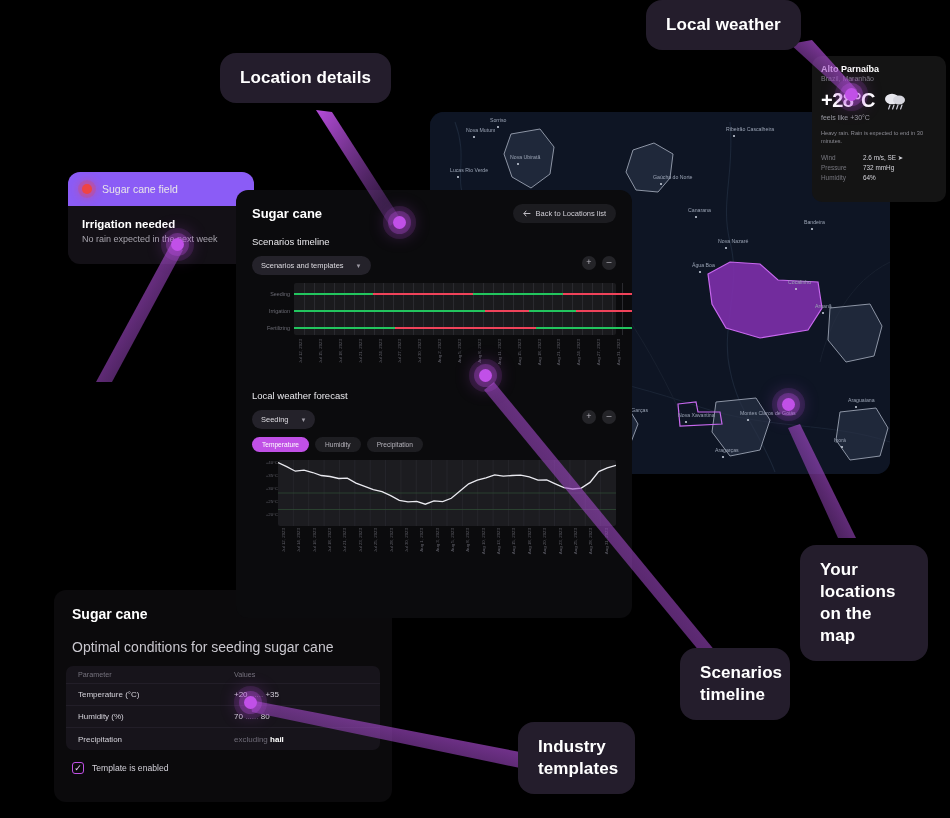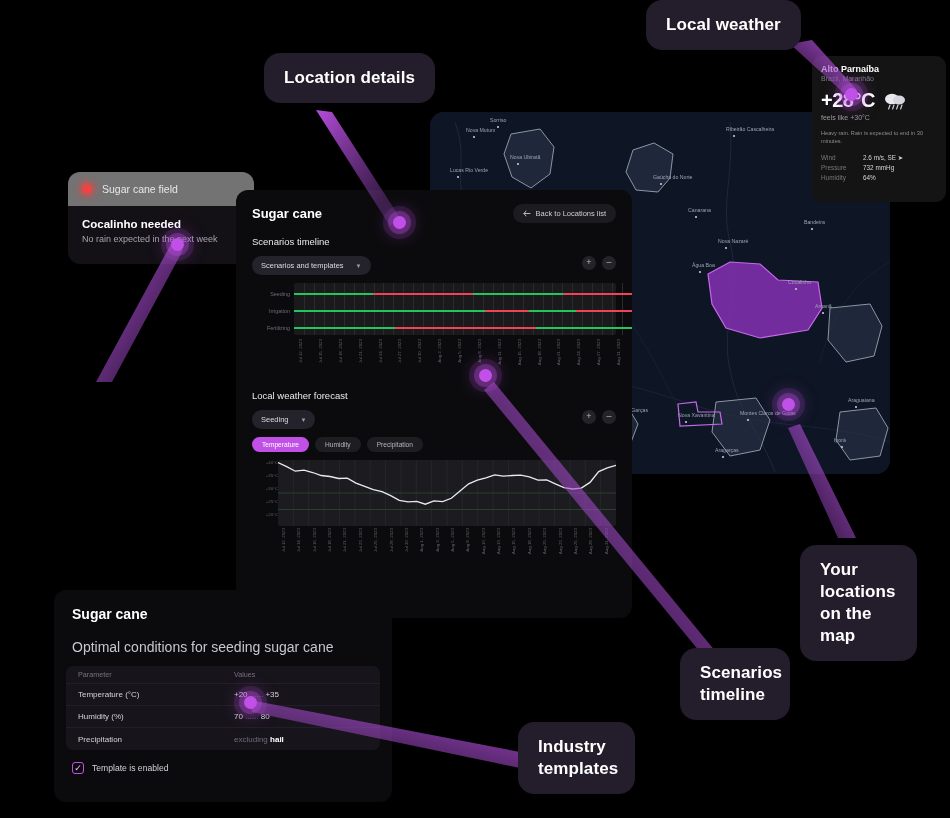--- a/index.html
+++ b/index.html
@@ -64,21 +64,21 @@
   #weather .w-stat { display:flex; font-size:6.4px; color:#9a9aa2; line-height:10px; }
   #weather .w-stat .k { width:42px; color:#76767e; }
   #weather .w-stat .v { color:#d6d6dc; }
 
   
   #notif {
     position:absolute; left:68px; top:172px; width:186px; height:92px;
     background:#131016; border-radius:12px; z-index:20; overflow:hidden;
   }
   #notif .n-head {
-    height:34px; background:#737373; display:flex; align-items:center; gap:10px; padding:0 14px;
+    height:34px; background:#8b5cf6; display:flex; align-items:center; gap:10px; padding:0 14px;
   }
   #notif .n-dot {
     width:10px; height:10px; border-radius:50%; background:#ef4444;
     box-shadow:0 0 0 4px rgba(239,68,68,.22), 0 0 10px 3px rgba(239,68,68,.45);
   }
   #notif .n-title { color:#e8e6ea; font-size:10.5px; }
   #notif .n-body { padding:12px 14px; }
   #notif .n-h { color:#ffffff; font-size:11.5px; font-weight:bold; }
   #notif .n-p { color:#a7a4ad; font-size:9px; margin-top:4px; }
 
@@ -303,21 +303,21 @@
     </div>
   </div>
   <div class="dot-core" style="left:845px; top:88px;"></div>
 
   <div id="notif">
     <div class="n-head">
       <span class="n-dot"></span>
       <span class="n-title">Sugar cane field</span>
     </div>
     <div class="n-body">
-      <div class="n-h">Cocalinho needed</div>
+      <div class="n-h">Irrigation needed</div>
       <div class="n-p">No rain expected in the next week</div>
     </div>
   </div>
   <div class="dot-core" style="left:171px; top:238px;"></div>
 
   <div id="details">
     <div class="d-head">
       <div class="d-title">Sugar cane</div>
       <div class="back-btn">
         <svg width="8" height="7" viewBox="0 0 8 7">
@@ -530,24 +530,24 @@
     <div class="t-check">
       <span class="cbox">✓</span>
       <span class="lbl">Template is enabled</span>
     </div>
   </div>
   <div class="dot-core" style="left:244px; top:696px;"></div>
 
   <div class="callout" style="left:646px; top:0px;">
     <span>Local weather</span>
   </div>
-  <div class="callout" style="left:220px; top:53px;margin-left:44px;">
+  <div class="callout" style="left:220px; top:53px;">
     <span>Location details</span>
   </div>
-  <div class="callout" style="left:800px; top:545px; width:117px;">
+  <div class="callout" style="left:800px; top:545px; width:128px;">
     <div>Your locations</div>
     <div>on the map</div>
   </div>
   <div class="callout" style="left:680px; top:648px; width:110px;">
     <div>Scenarios</div>
     <div>timeline</div>
   </div>
   <div class="callout" style="left:518px; top:722px; width:117px;">
     <div>Industry</div>
     <div>templates</div>

